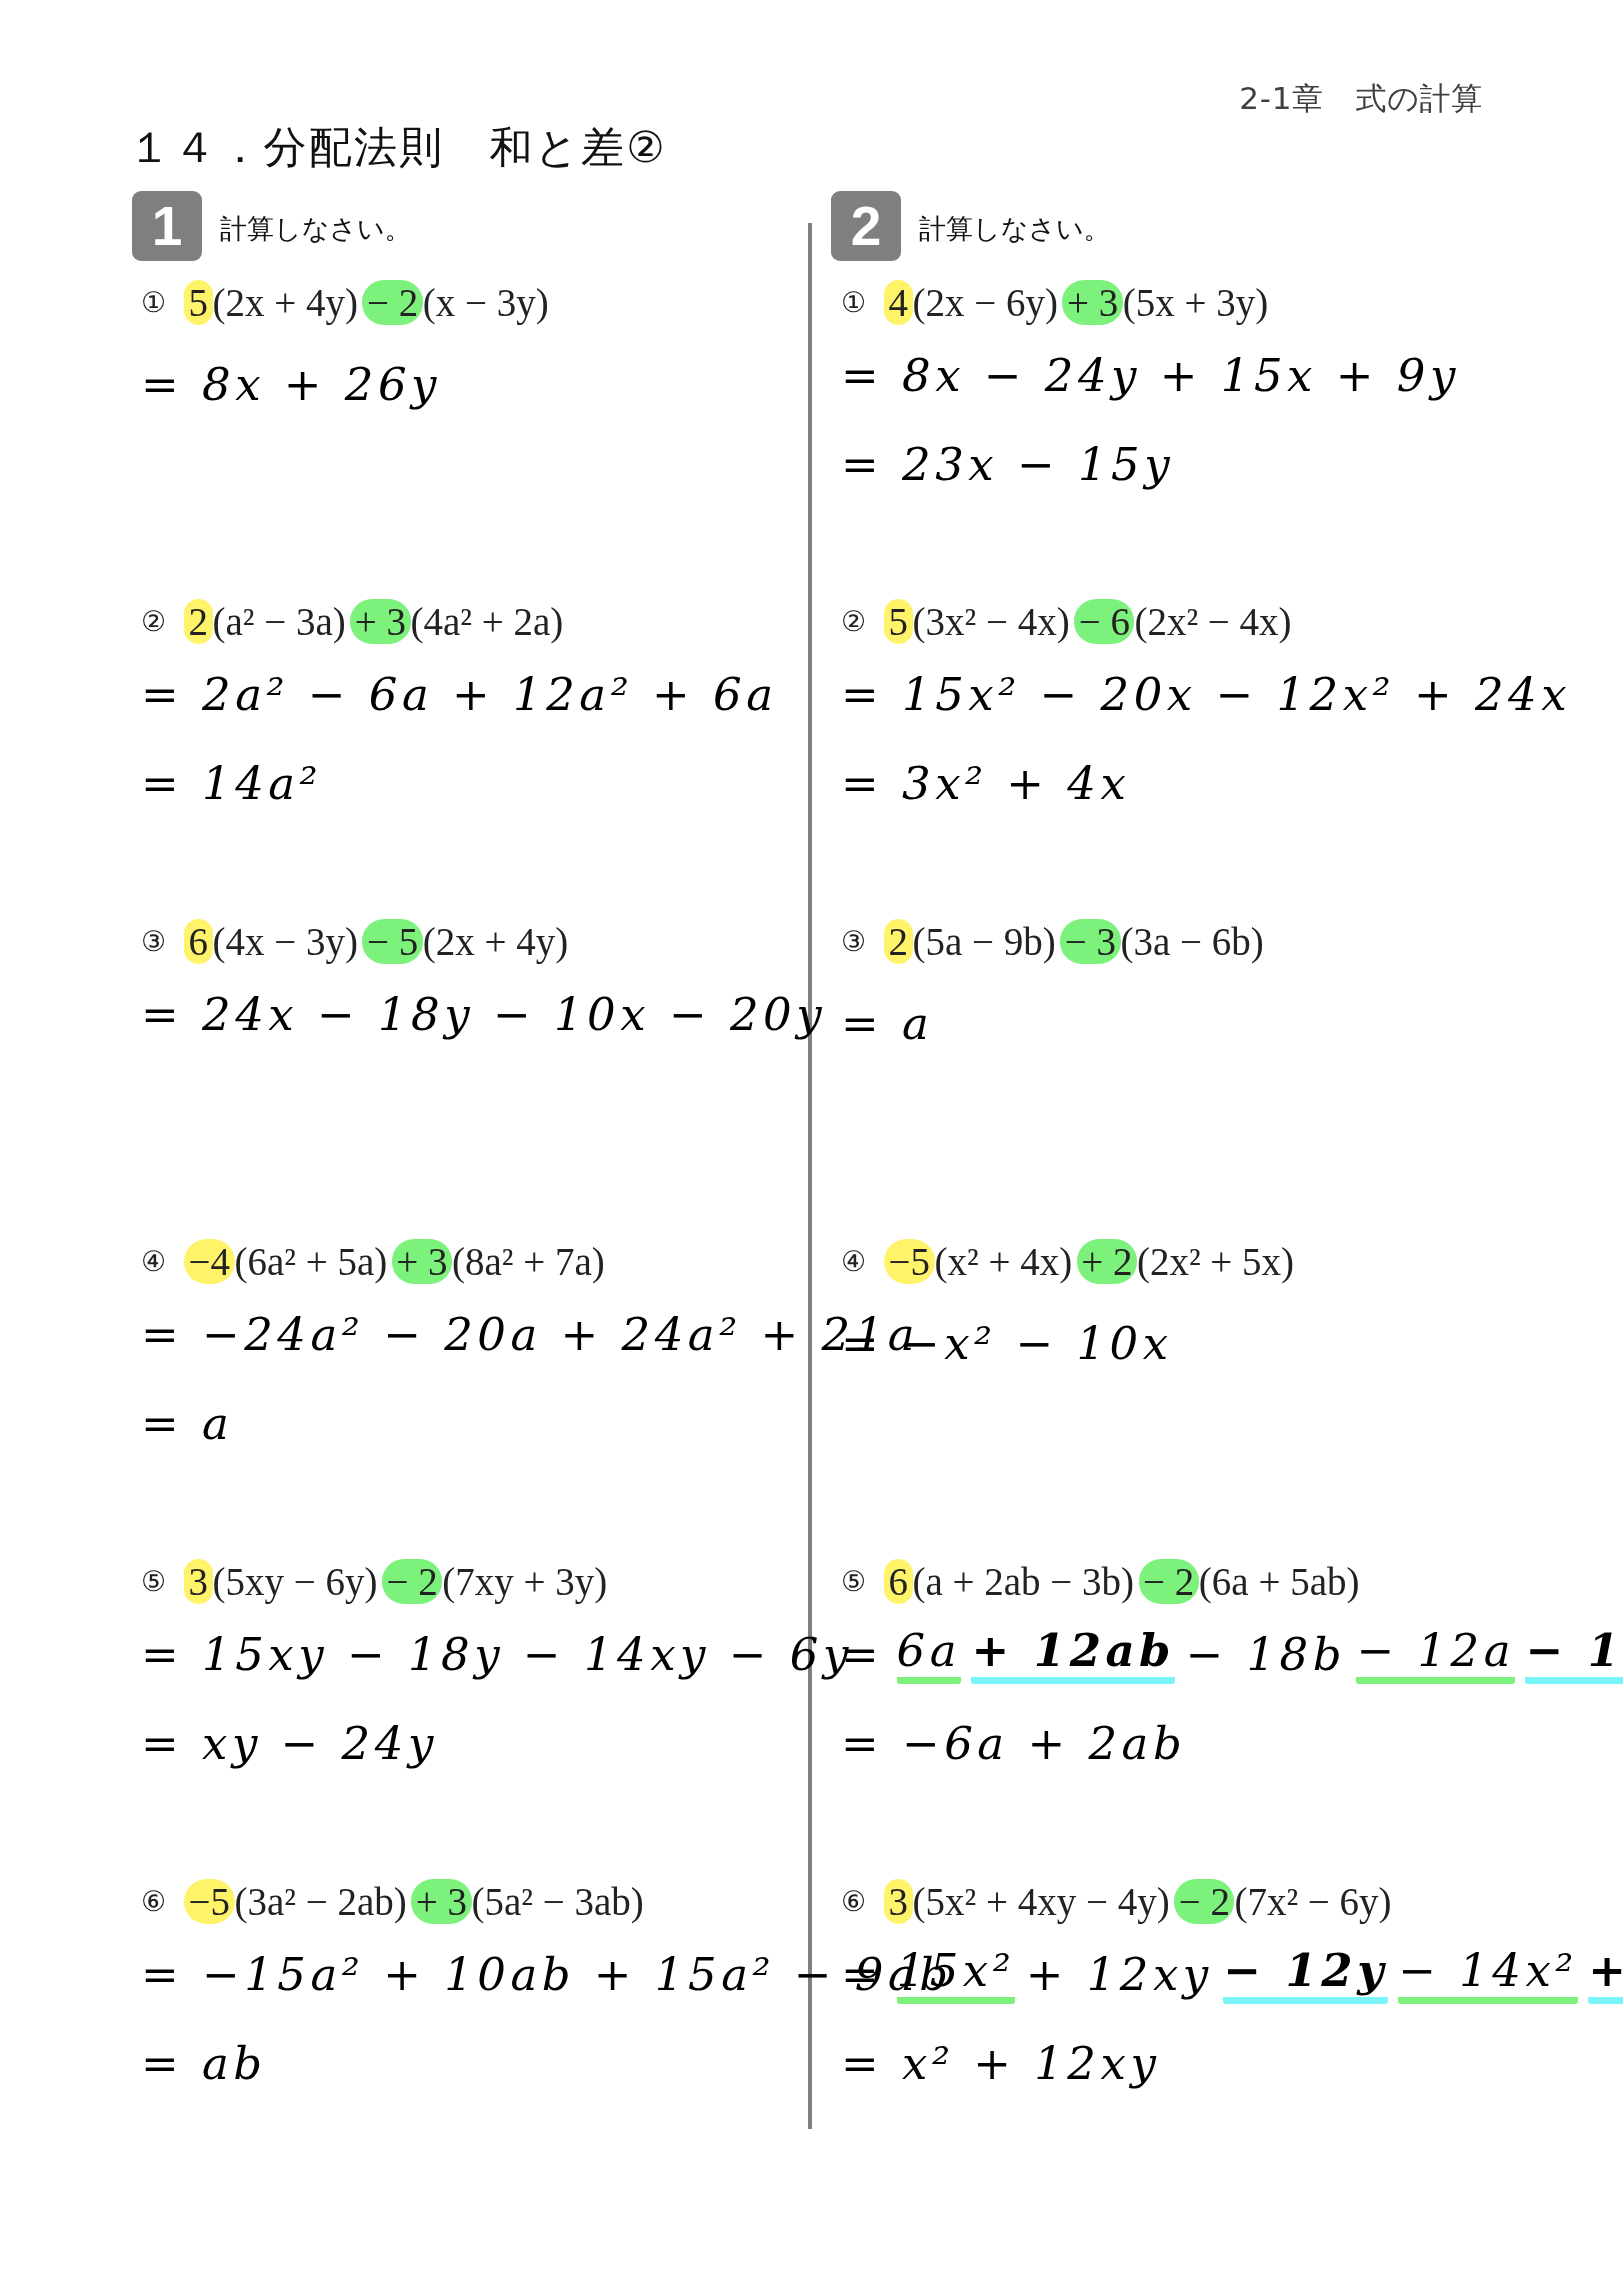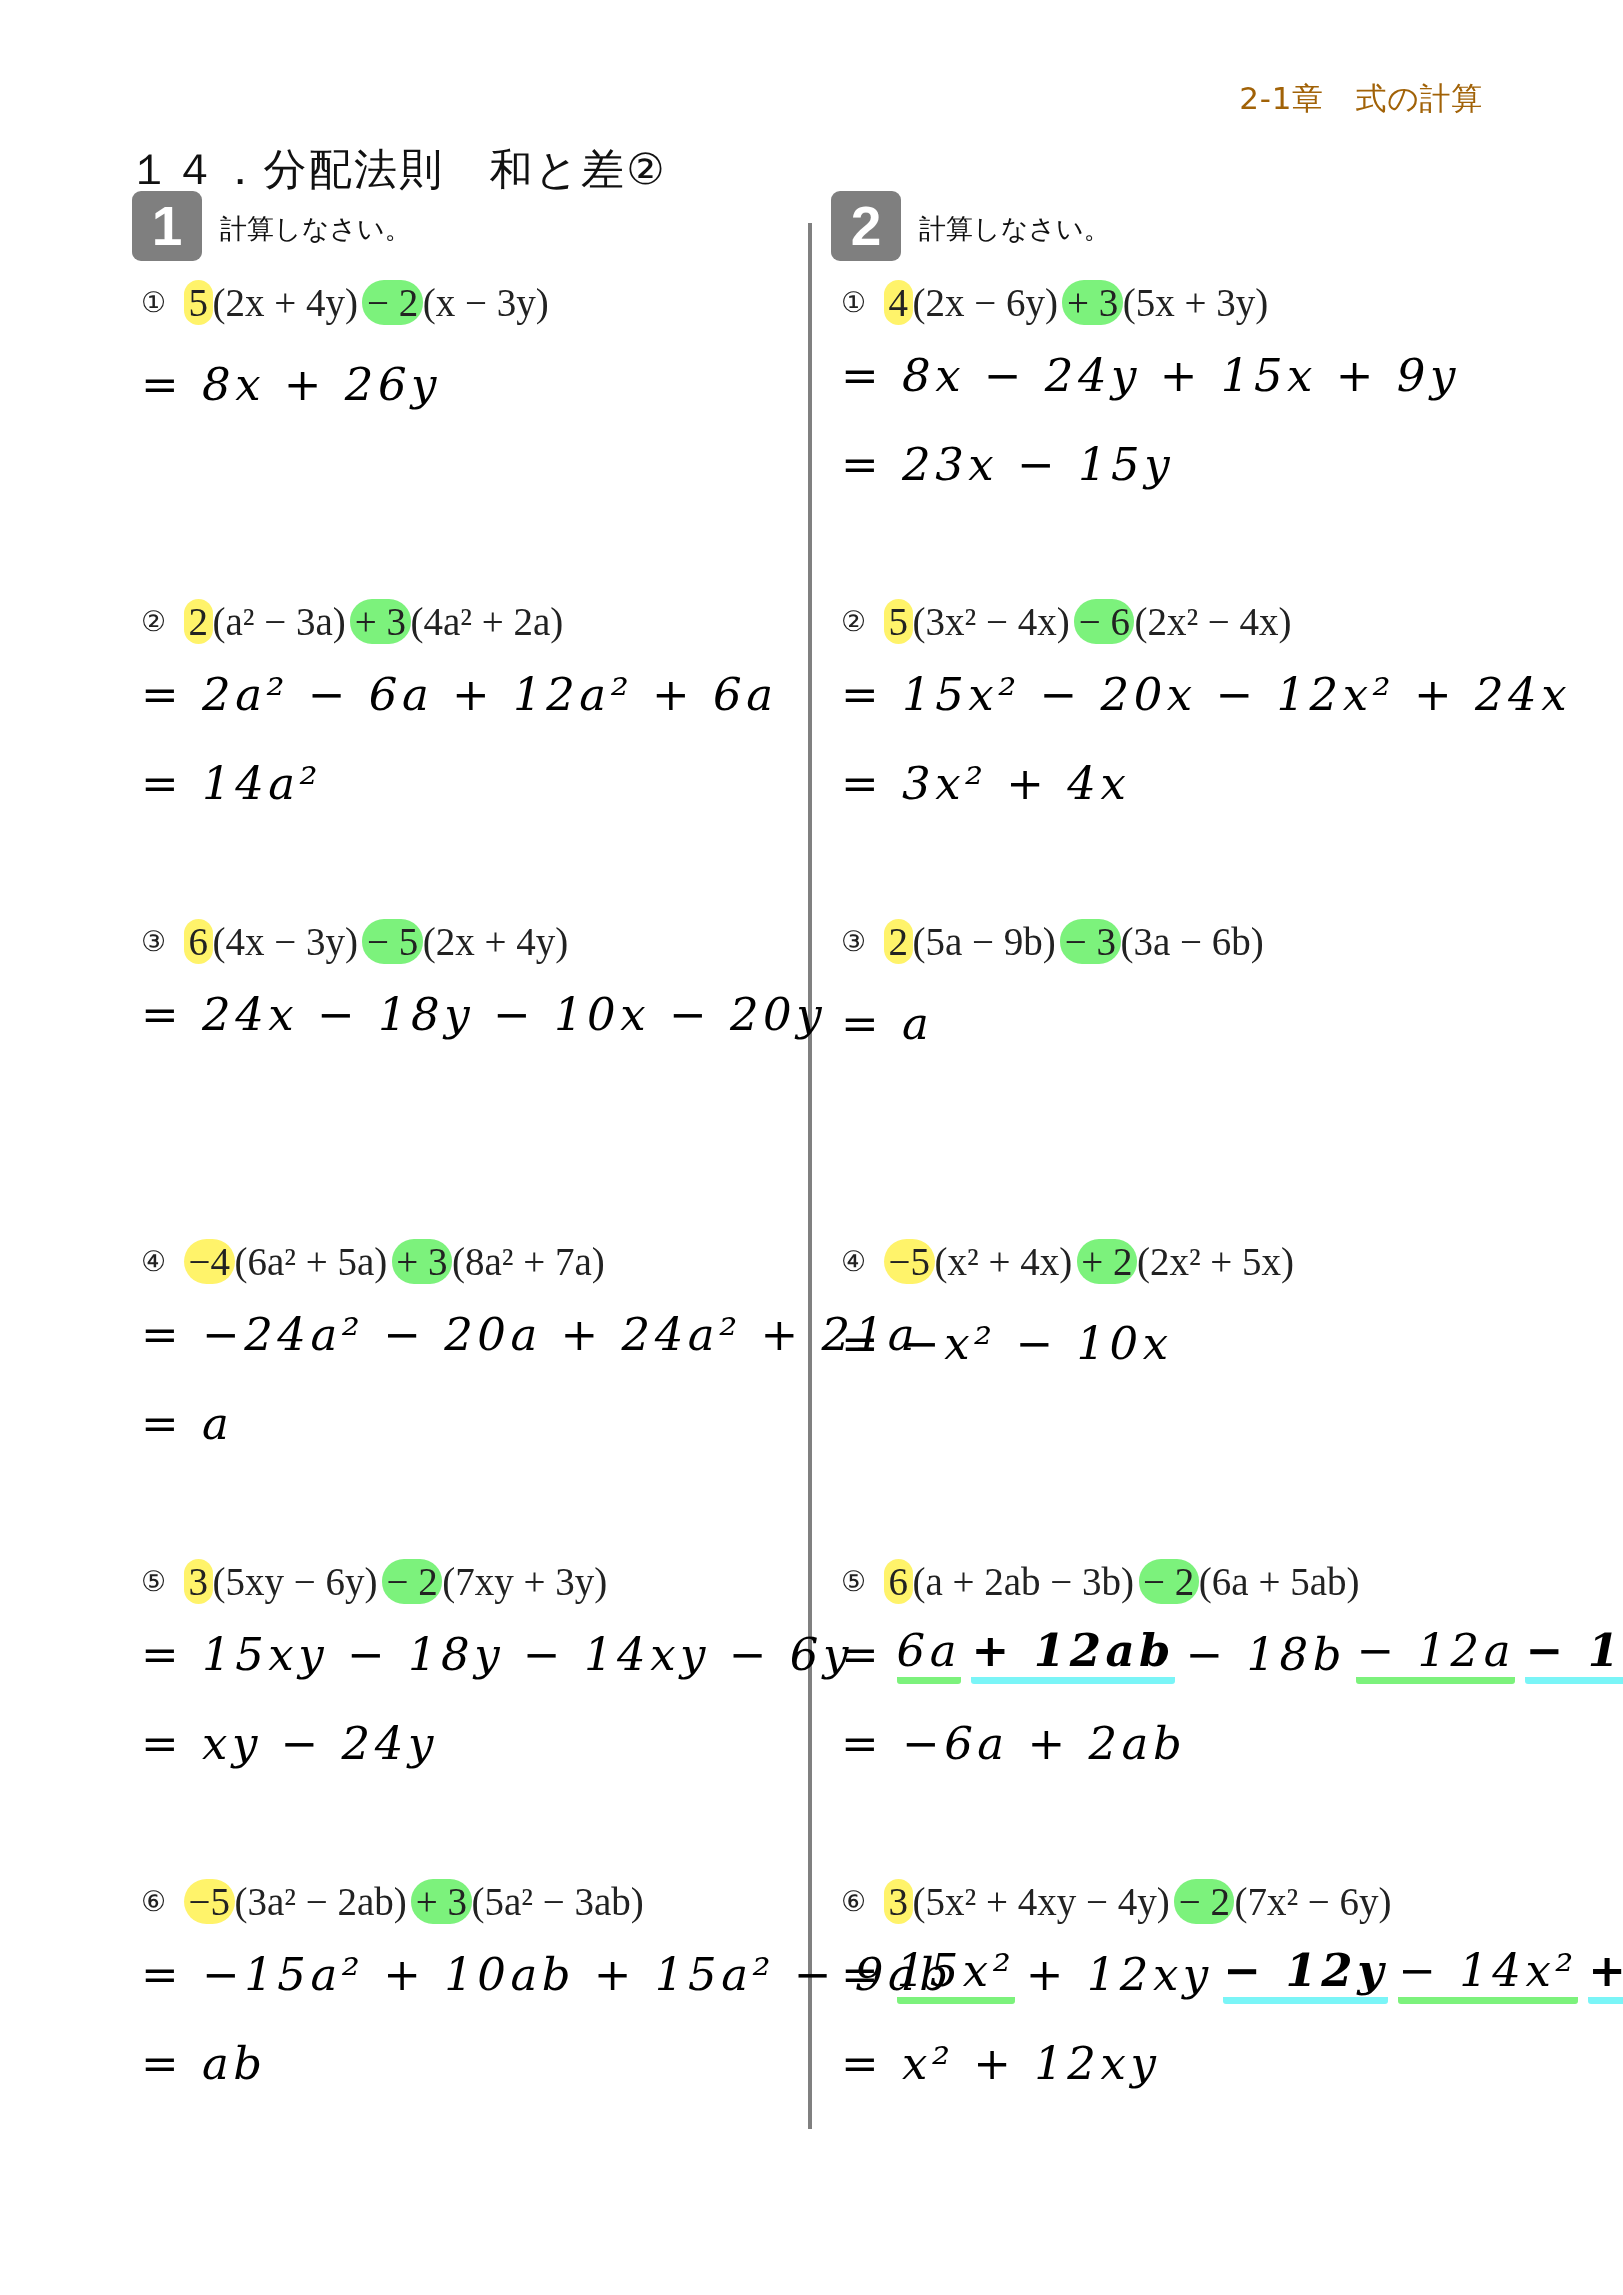--- a/index.html
+++ b/index.html
@@ -2,25 +2,25 @@
 <html style="font-size:12px"><head>
   <meta charset="utf-8">
   <style>
     html, body { margin: 0; padding: 0; background: #ffffff; }
     body {
       width: 1624px; height: 2295px; position: relative; overflow: hidden;
       font-family: "DejaVu Sans", "Liberation Sans", sans-serif; color: #111;
     }
     .chapter {
       position: absolute; right: 141px; top: 78px;
-      font-size: 31px; letter-spacing: 0.7px; color: #a16207;
+      font-size: 31px; letter-spacing: 0.7px; color: #404040;
     }
     .title {
       position: absolute; left: 128px; top: 119px;
-      font-size: 43px; letter-spacing: 2.2px; color: #111; margin-top: 22px;
+      font-size: 43px; letter-spacing: 2.2px; color: #111;
     }
     .badge {
       position: absolute; width: 70px; height: 70px; border-radius: 9px;
       background: #7f7f7f; color: #fff; font-weight: bold;
       font-family: "Liberation Sans", sans-serif; font-size: 55px;
       display: flex; align-items: center; justify-content: center;
     }
     .instr { position: absolute; font-size: 27px; color: #111; }
     .divider {
       position: absolute; left: 808px; top: 223px; width: 3.7px; height: 1906px;

